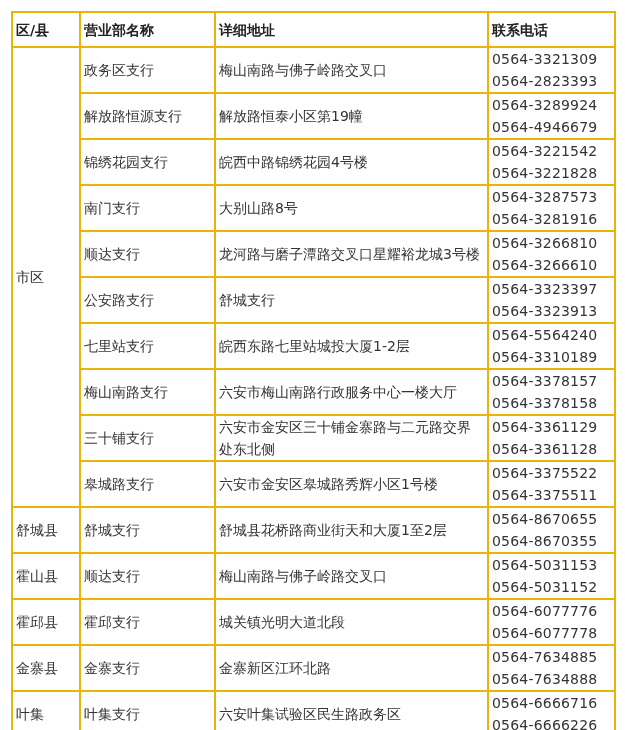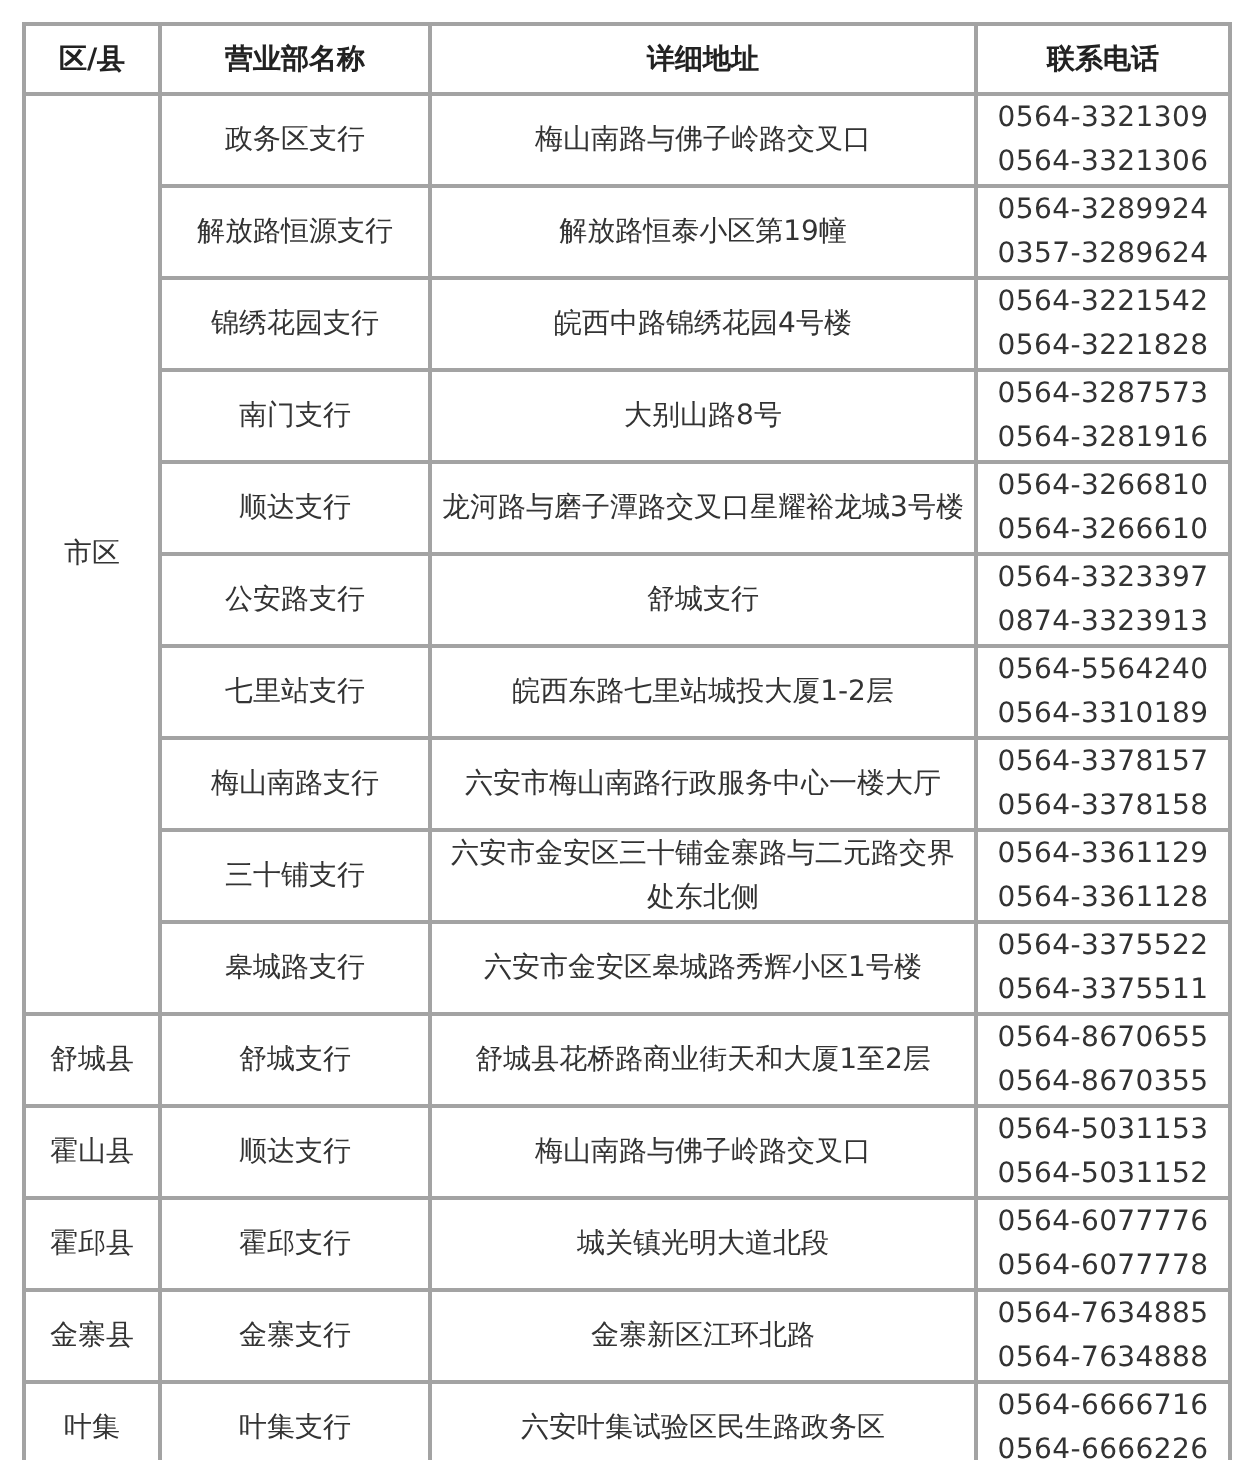--- a/index.html
+++ b/index.html
@@ -4,21 +4,21 @@
   <style>
     html, body { margin: 0; padding: 0; background: #ffffff; }
     body { width: 625px; height: 730px; position: relative; overflow: hidden;
            font-family: "DejaVu Sans", "Liberation Sans", sans-serif; color: #333333; }
     table.branches {
       position: absolute; left: 11px; top: 11px;
       width: 603px; border-collapse: collapse; table-layout: fixed;
       border: 2px solid #8a8a8a;
     }
     table.branches th, table.branches td {
-      border: 2px solid #a3a3a3; text-align: center; vertical-align: middle;
+      border: 2px solid #eab308; text-align: left; vertical-align: middle;
       padding: 0 3px; font-size: 14px; line-height: 22px; color: #333333;
     }
     table.branches th { height: 33px; font-weight: bold; font-size: 14px; color: #222222; }
     table.branches td { height: 42px; }
     td.phone { font-size: 14px; line-height: 21px; letter-spacing: 0.2px; margin-left: 24px; }
     col.c1 { width: 68px; } col.c2 { width: 135px; } col.c3 { width: 273px; } col.c4 { width: 127px; }
     .phone span { display: block; }
   </style>
 </head>
 <body>
@@ -38,29 +38,29 @@
       <th>联系电话</th>
     </tr>
   </thead>
   <tbody>
     <tr>
       <td rowspan="10">市区</td>
       <td>政务区支行</td>
       <td>梅山南路与佛子岭路交叉口</td>
       <td class="phone">
           <span>0564-3321309</span>
-          <span>0564-3321306</span>
+          <span>0564-2823393</span>
         </td>
     </tr>
     <tr>
       <td>解放路恒源支行</td>
       <td>解放路恒泰小区第19幢</td>
       <td class="phone">
           <span>0564-3289924</span>
-          <span>0357-3289624</span>
+          <span>0564-4946679</span>
         </td>
     </tr>
     <tr>
       <td>锦绣花园支行</td>
       <td>皖西中路锦绣花园4号楼</td>
       <td class="phone">
           <span>0564-3221542</span>
           <span>0564-3221828</span>
         </td>
     </tr>
@@ -78,21 +78,21 @@
       <td class="phone">
           <span>0564-3266810</span>
           <span>0564-3266610</span>
         </td>
     </tr>
     <tr>
       <td>公安路支行</td>
       <td>舒城支行</td>
       <td class="phone">
           <span>0564-3323397</span>
-          <span>0874-3323913</span>
+          <span>0564-3323913</span>
         </td>
     </tr>
     <tr>
       <td>七里站支行</td>
       <td>皖西东路七里站城投大厦1-2层</td>
       <td class="phone">
           <span>0564-5564240</span>
           <span>0564-3310189</span>
         </td>
     </tr>

